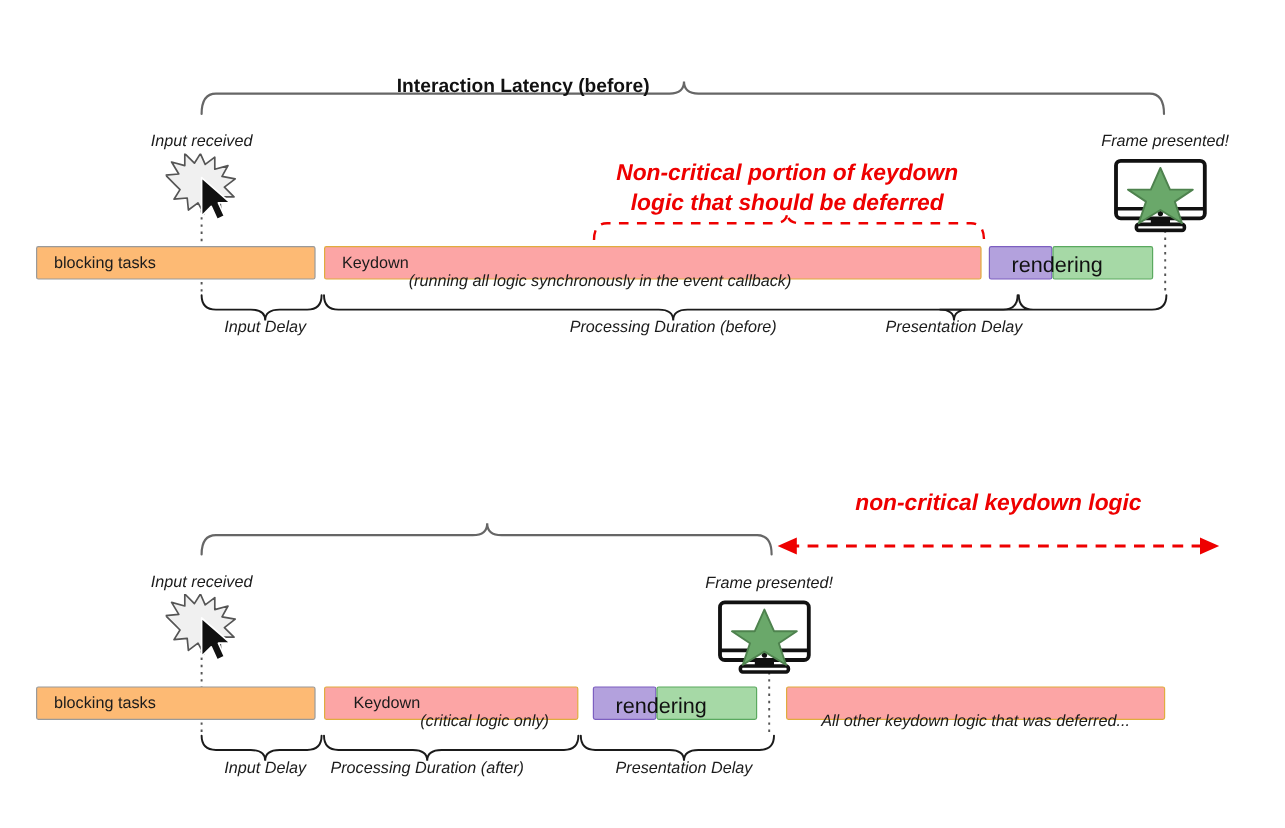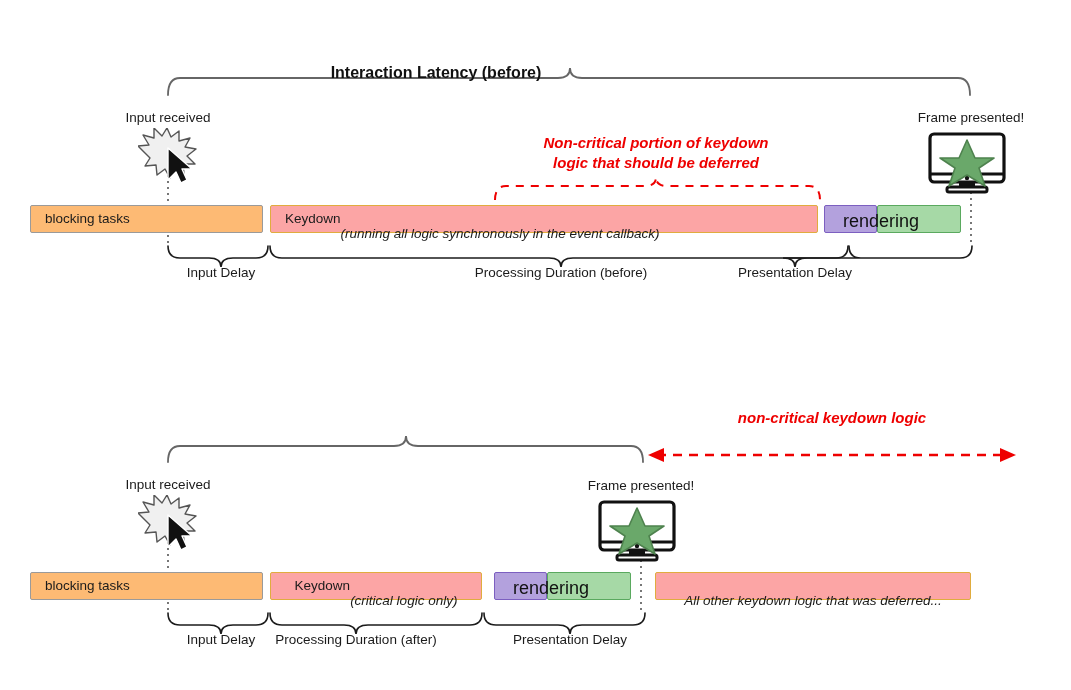--- a/index.html
+++ b/index.html
@@ -23,24 +23,25 @@
     color: #111111;
     text-align: center;
     white-space: nowrap;
   }
 
   .small-label {
     font-size: 13.5px;
     color: #1b1b1b;
     text-align: center;
     white-space: nowrap;
+    font-style: italic;
   }
 
   .red-note {
-    font-size: 15px;
+    font-size: 19px;
     font-weight: bold;
     font-style: italic;
     color: #ee0000;
     text-align: center;
     line-height: 1.3;
     white-space: nowrap;
   }
 
   
   .bar {

